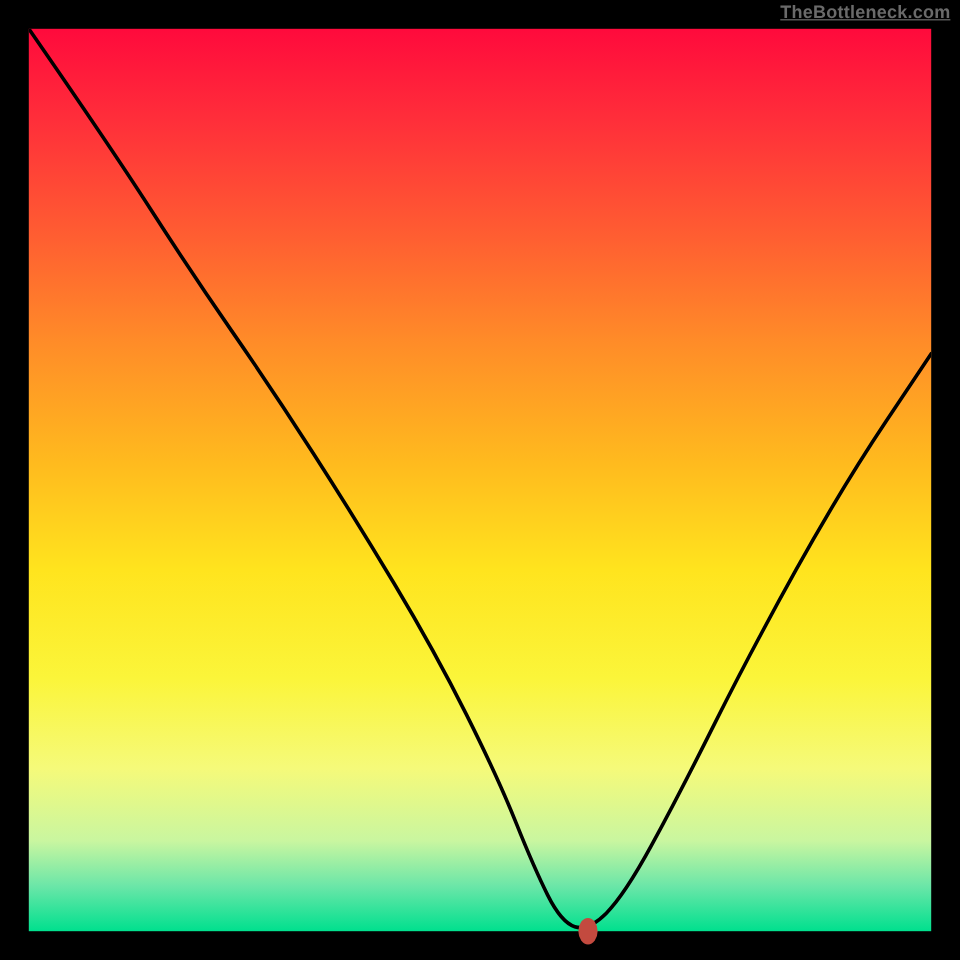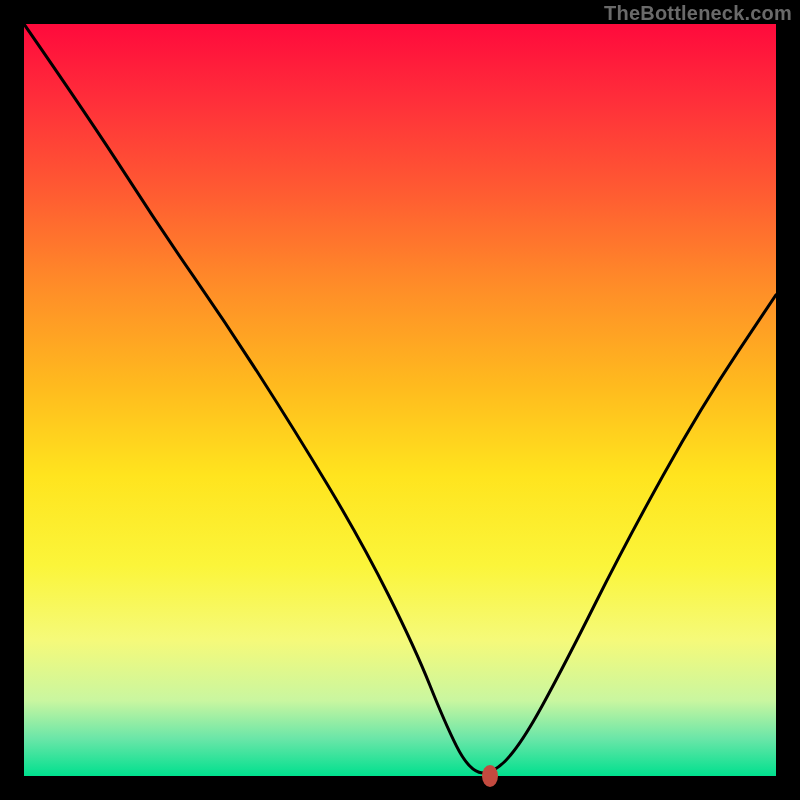--- a/index.html
+++ b/index.html
@@ -8,24 +8,25 @@
     width: 800px;
     height: 800px;
     background: #000;
     position: relative;
   }
   .watermark {
     position: absolute;
     top: 2px;
     right: 8px;
     font-family: Arial, Helvetica, sans-serif;
-    font-size: 20px;
+    font-size: 15px;
     font-weight: 600;
     color: #6a6a6a;
     letter-spacing: 0.2px;
+    text-decoration: underline;
   }
   .plot {
     position: absolute;
     left: 24px;
     top: 24px;
     width: 752px;
     height: 752px;
     background: linear-gradient(to bottom,
       #ff0a3c 0%,
       #ff2e3a 10%,

